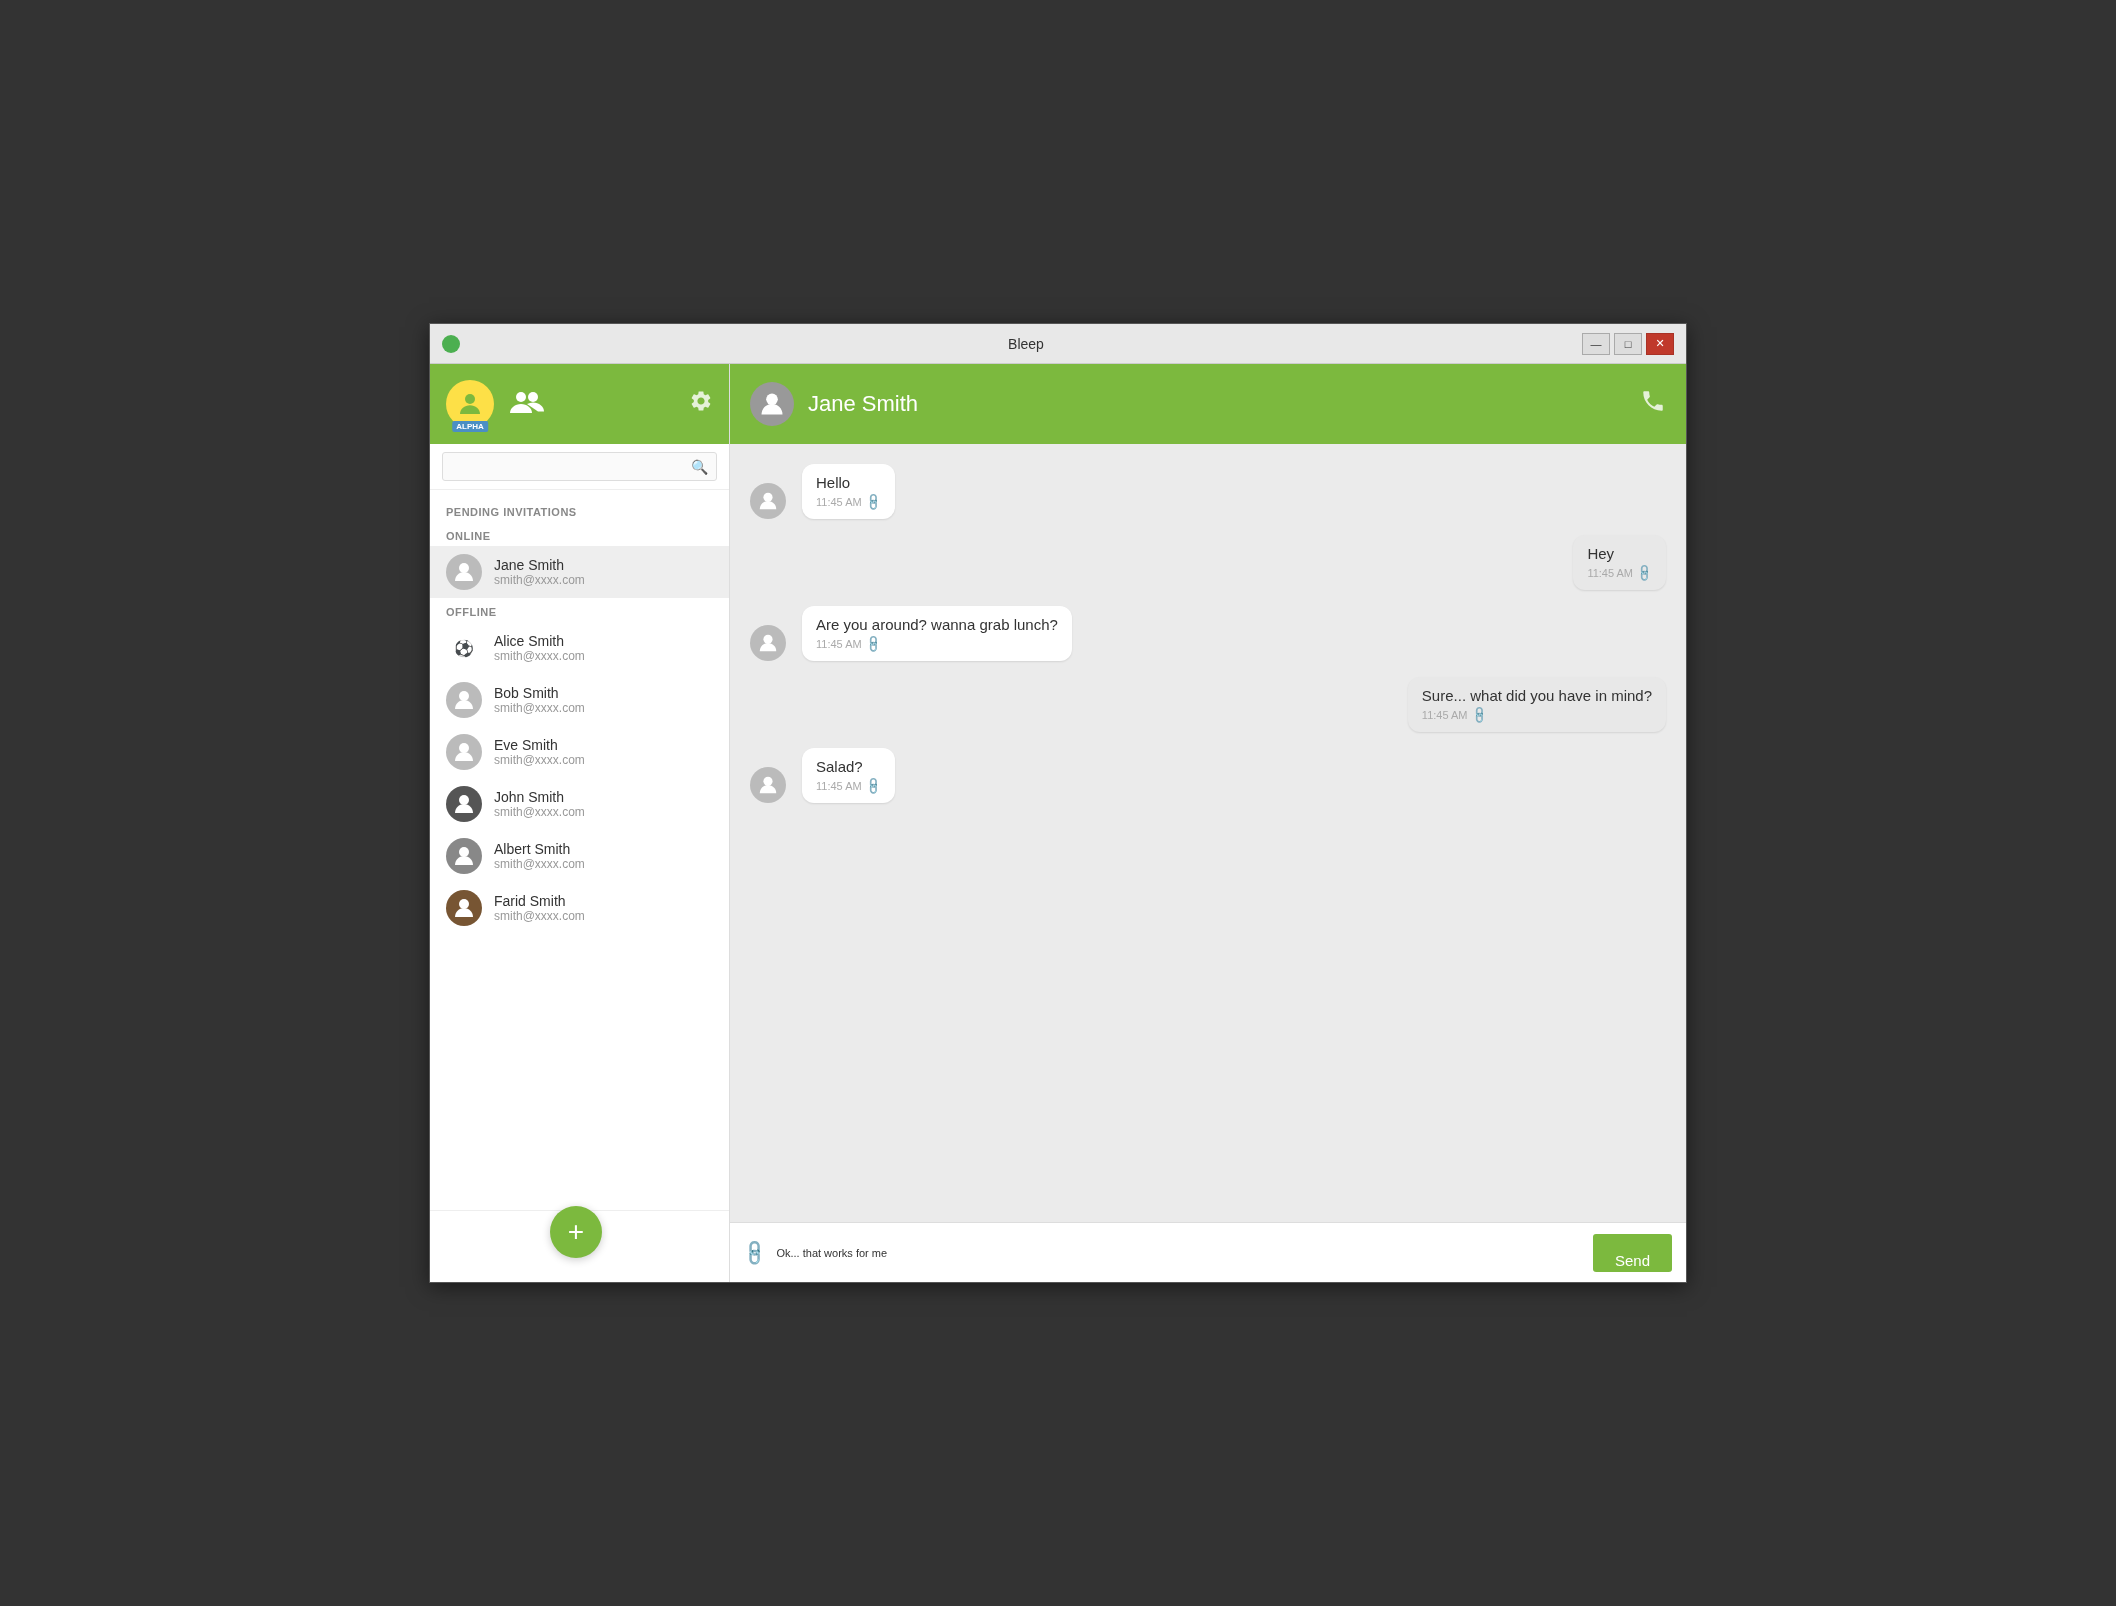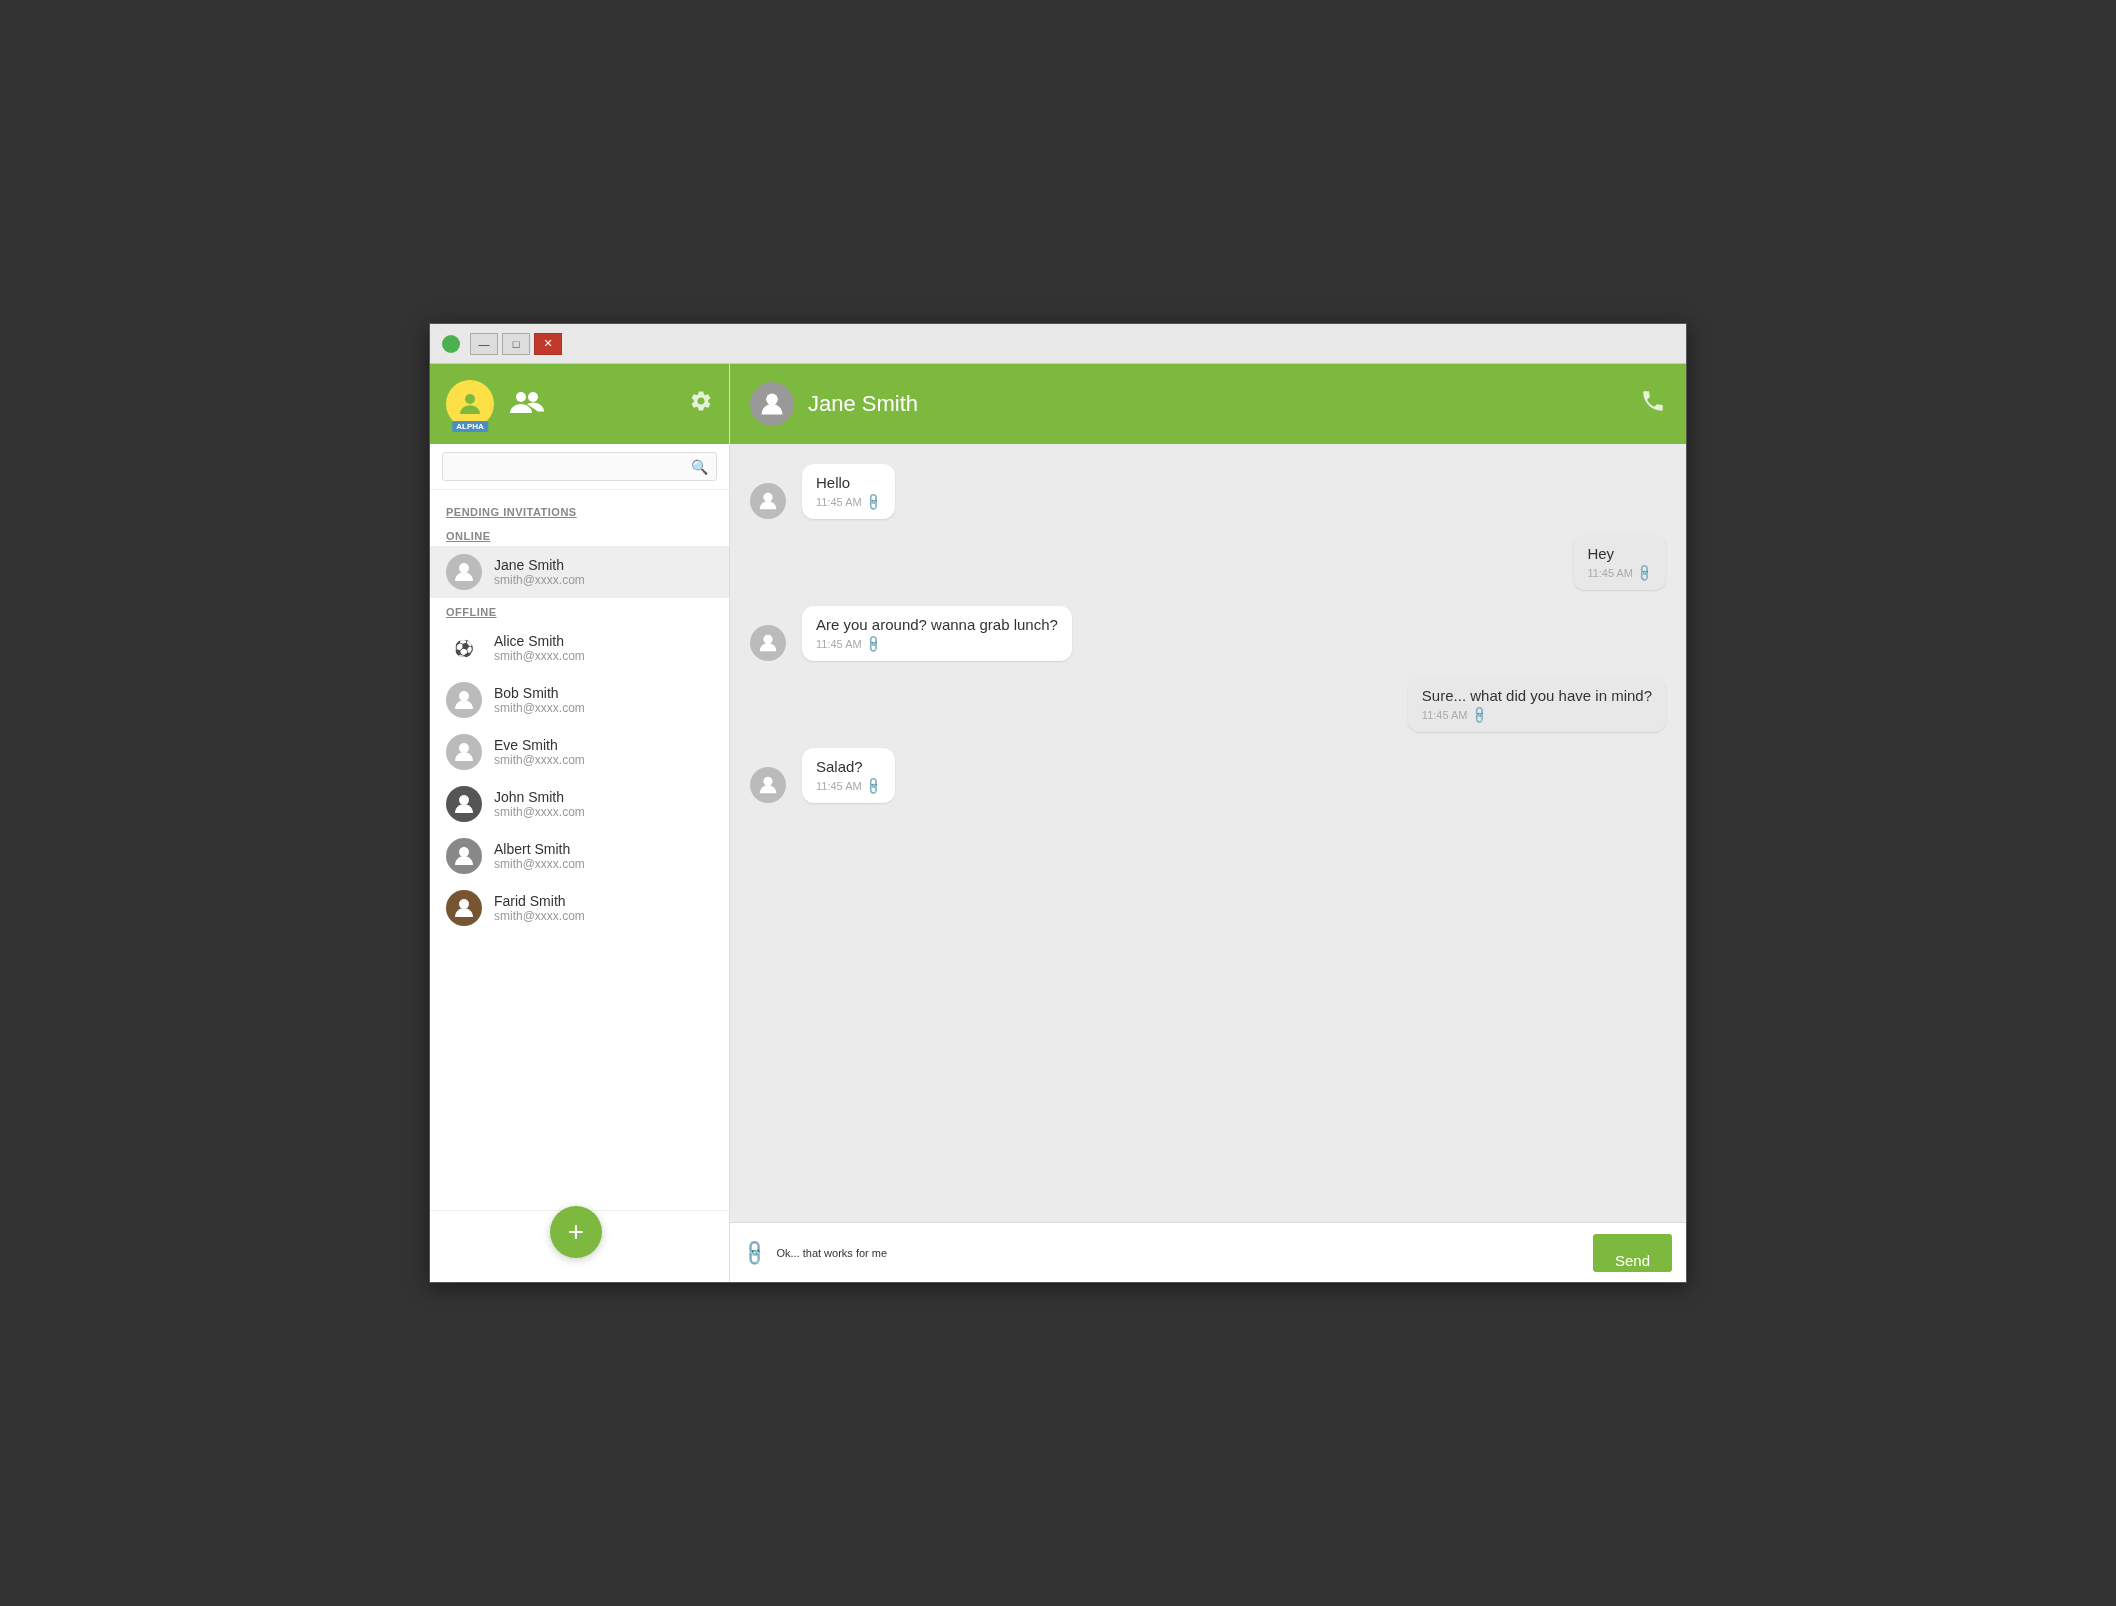--- a/index.html
+++ b/index.html
@@ -147,21 +147,20 @@
       flex: 1;
       overflow-y: auto;
       padding: 8px 0;
     }
     .section-label {
       font-size: 11px;
       font-weight: bold;
       color: #888;
       padding: 8px 16px 4px;
       letter-spacing: 0.5px;
-      text-decoration: underline;
     }
     .contact-item {
       display: flex;
       align-items: center;
       padding: 8px 16px;
       cursor: pointer;
       gap: 12px;
     }
     .contact-item:hover, .contact-item.active {
       background: #f5f5f5;
@@ -363,20 +362,21 @@
       background: #775533;
     }
   </style>
 </head>
 <body>
 
 <div class="app-window">
 
   <div class="title-bar">
     <div class="title-bar-traffic"></div>
+    <div class="title-bar-title">Bleep</div>
     <div class="title-bar-controls">
       <button class="title-btn">—</button>
       <button class="title-btn">□</button>
       <button class="title-btn close">✕</button>
     </div>
   </div>
 
   <div class="main-content">
 
     <div class="sidebar">

